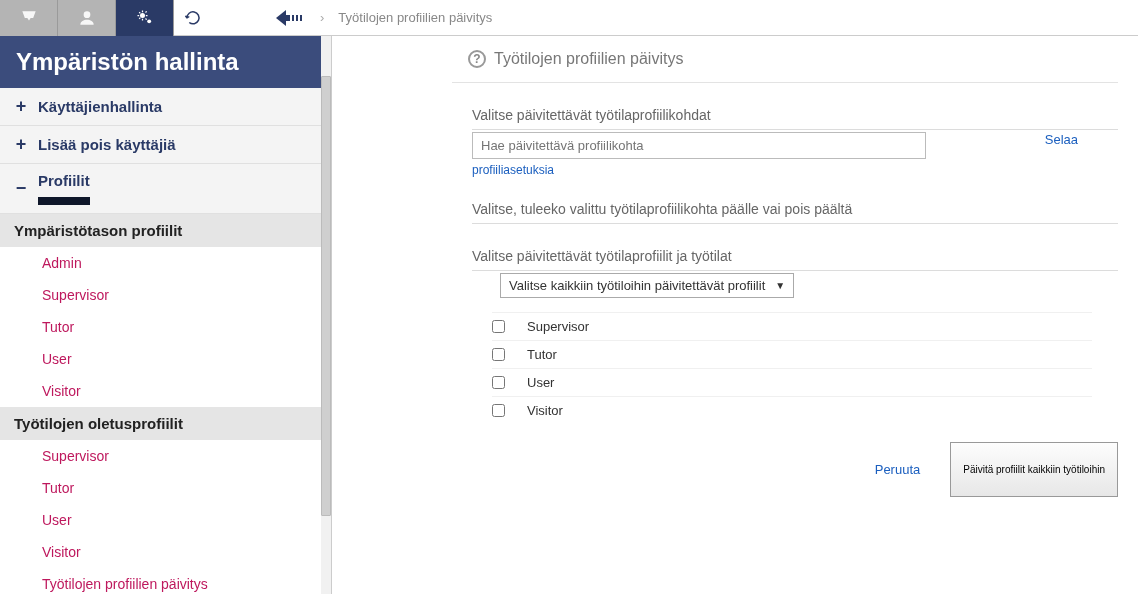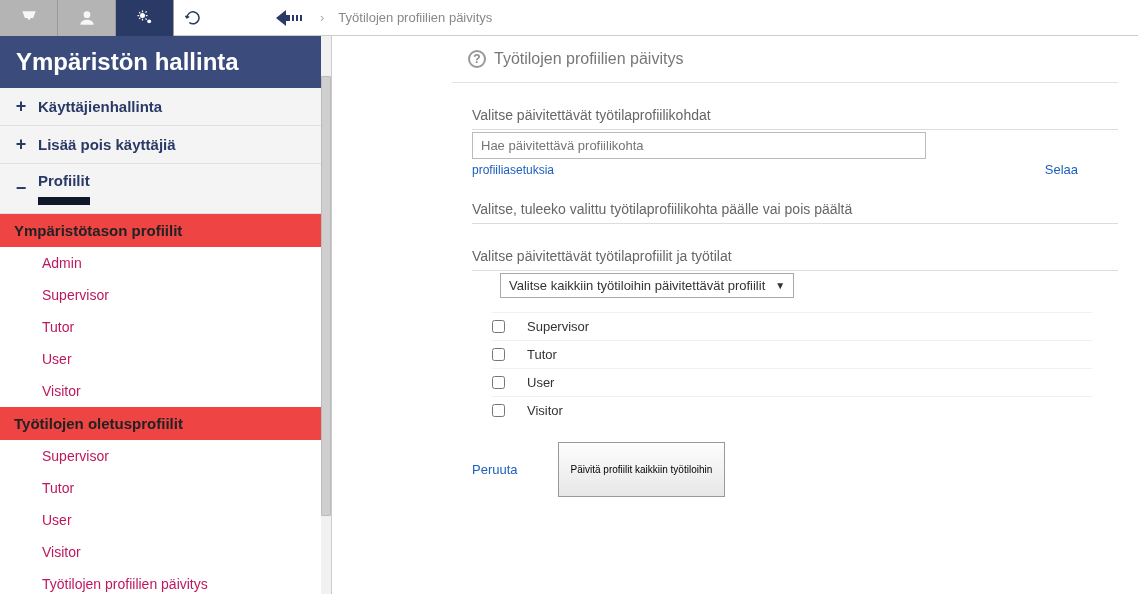--- a/index.html
+++ b/index.html
@@ -14,43 +14,43 @@
 .topbar-rest { background: #fff; flex: 1; display: flex; align-items: center; border-bottom: 1px solid #ccc; padding: 0 10px; gap: 14px; color: #777; }
 .topbar-rest .bc-arrow { color: #2a3a66; display: flex; align-items: center; }
 
 .container { display: flex; height: calc(594px - 36px); }
 
 .sidebar { width: 332px; background: #fafafa; border-right: 1px solid #ccc; position: relative; }
 .sidebar-header { background: #3b4c7c; color: #fff; font-size: 24px; font-weight: bold; padding: 12px 16px; }
 .sidebar-body { overflow-y: auto; height: calc(100% - 50px); }
 .side-item { display: flex; align-items: center; gap: 10px; padding: 8px 14px; border-bottom: 1px solid #e0e0e0; background: #f4f4f4; cursor: pointer; color: #2a3a66; font-size: 15px; font-weight: bold; }
 .side-item.sub { background: #fff; font-weight: normal; color: #be185d; padding-left: 20px; border: none; font-size: 14px; }
-.side-item.subhead { background: #ef4444; font-weight: bold; color: #222; padding-left: 14px; border: none; }
+.side-item.subhead { background: #e5e5e5; font-weight: bold; color: #222; padding-left: 14px; border: none; }
 .side-item.leaf { padding-left: 42px; font-weight: normal; }
 .tree-toggle { font-weight: bold; font-size: 18px; width: 14px; text-align: center; }
 .underline-red { border-bottom: 8px solid #0f172a; padding-bottom: 8px; display: inline-block; }
 .scroll-strip { position: absolute; right: 0; top: 0; width: 10px; height: 100%; background: #f1f1f1; }
 .scroll-thumb { position: absolute; right: 0; top: 40px; width: 10px; height: 440px; background: #cfcfcf; border: 1px solid #bbb; border-radius: 1px; }
 
 .content { flex: 1; padding: 0 0 0 0; background: #fff; overflow-y: auto; }
 .content-header { padding: 14px 16px; border-bottom: 1px solid #e3e3e3; display: flex; align-items: center; gap: 8px; color: #777; font-size: 16px; margin-left: 120px; margin-right: 20px;}
 .help-icon { width: 18px; height: 18px; border: 2px solid #999; border-radius: 50%; display: inline-flex; align-items: center; justify-content: center; font-size: 12px; color: #888; font-weight: bold; }
 
 .section { margin: 18px 20px 0 140px; }
 .section-title { color: #666; font-size: 14px; padding: 6px 0; border-bottom: 1px solid #dcdcdc; margin-bottom: 2px; }
-.search-row { display: flex; align-items: flex-end; gap: 20px; }
+.search-row { display: flex; align-items: flex-start; gap: 20px; }
 .search-input { width: 454px; padding: 5px 8px; border: 1px solid #bbb; font-size: 13px; color: #555; background: #fff; }
 .browse-link { color: #1b5fbf; cursor: pointer; margin-left: auto; margin-right: 40px; font-size: 13px; }
 .sublink { color: #1b5fbf; font-size: 12px; margin-top: 4px; display: inline-block; cursor: pointer; }
 .select-box { padding: 4px 8px; border: 1px solid #aaa; background: #fff; font-size: 13px; display: inline-flex; align-items: center; gap: 10px; cursor: pointer; }
 .select-box .caret { font-size: 10px; }
 .check-list { margin: 14px 0 0 20px; }
 .check-row { display: flex; align-items: center; gap: 22px; padding: 6px 0; border-top: 1px solid #f0f0f0; width: 600px; }
 .check-row input { accent-color: #888; }
-.action-row { display: flex; align-items: center; gap: 40px; margin-top: 18px; }
+.action-row { display: flex; align-items: center; gap: 30px; margin-top: 18px; justify-content: flex-end; }
 .cancel-link { color: #1b5fbf; cursor: pointer; font-size: 13px; }
 .primary-btn { padding: 21px 12px; border: 1px solid #999; background: linear-gradient(#fdfdfd, #e7e7e7); font-size: 10px; cursor: pointer; }
 </style>
 </head>
 <body>
 
 <div class="topbar">
   <div class="topbar-tabs">
     <div class="topbar-tab inactive">
       <svg viewBox="0 0 24 24">

